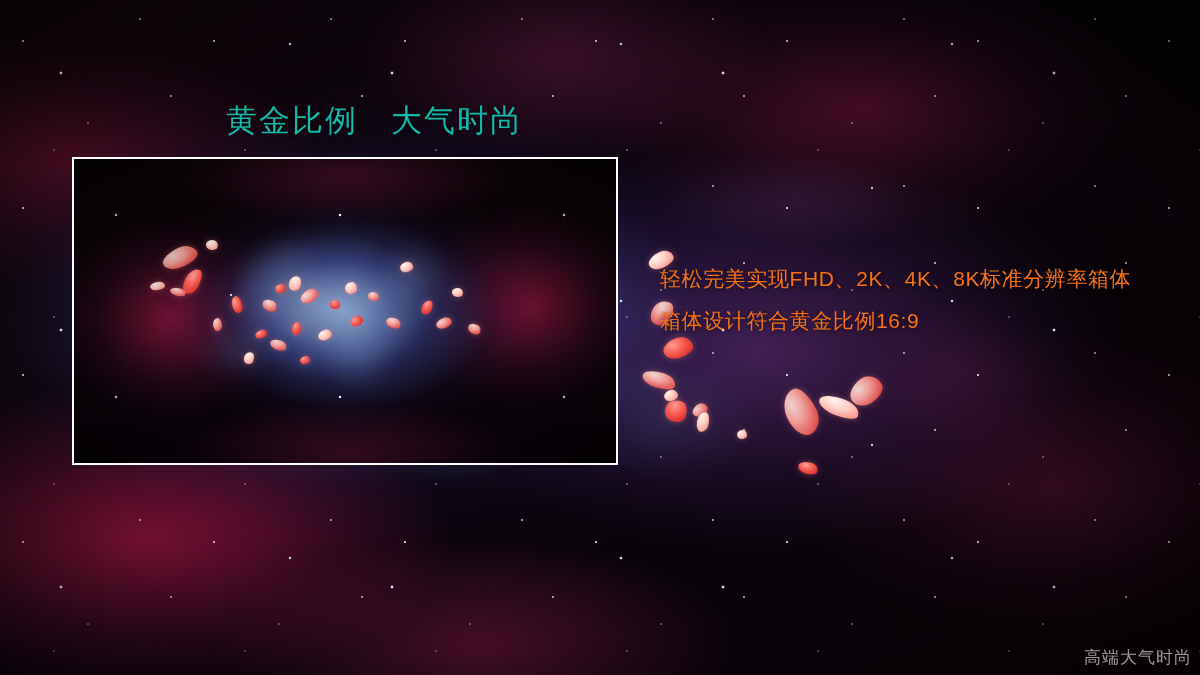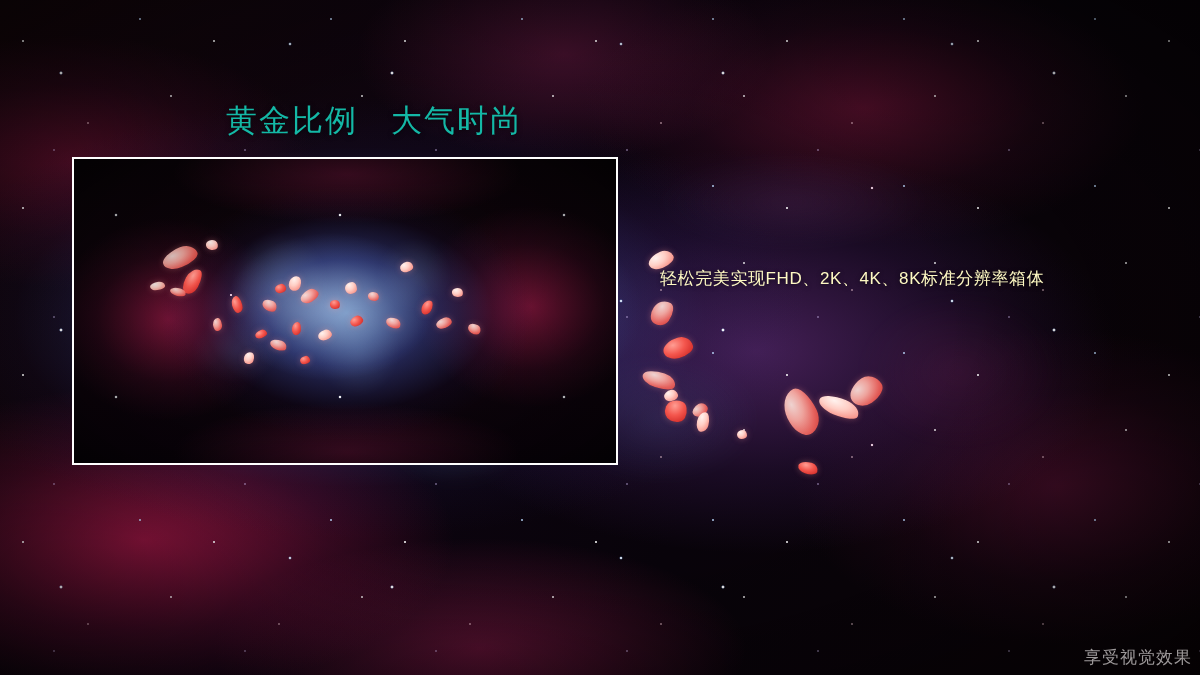--- a/index.html
+++ b/index.html
@@ -164,23 +164,23 @@
     text-shadow: 0 1px 5px rgba(0,0,0,0.65);
     margin-left: 48px;
   }
   #body-copy {
     position: absolute;
     left: 660px;
     top: 258px;
     width: 500px;
   }
   #body-copy .line {
-    font-size: 17px;
+    font-size: 21px;
     line-height: 42px;
-    color: #fef9c3;
+    color: #f97316;
     letter-spacing: 0.6px;
     white-space: pre;
     text-shadow: 0 1px 4px rgba(0,0,0,0.6);
   }
   #watermark {
     position: absolute;
     right: 8px;
     bottom: 6px;
     font-size: 17px;
     letter-spacing: 1px;
@@ -293,17 +293,18 @@
           </div>
         <div class="pv-vig"></div>
       </div>
     </div>
   </div>
 
   <div id="slide-title">黄金比例　大气时尚</div>
 
   <div id="body-copy">
     <div class="line">轻松完美实现FHD、2K、4K、8K标准分辨率箱体</div>
+    <div class="line">箱体设计符合黄金比例16:9</div>
   </div>
 
-  <div id="watermark">享受视觉效果</div>
+  <div id="watermark">高端大气时尚</div>
 
 </div>
 
 </body></html>

